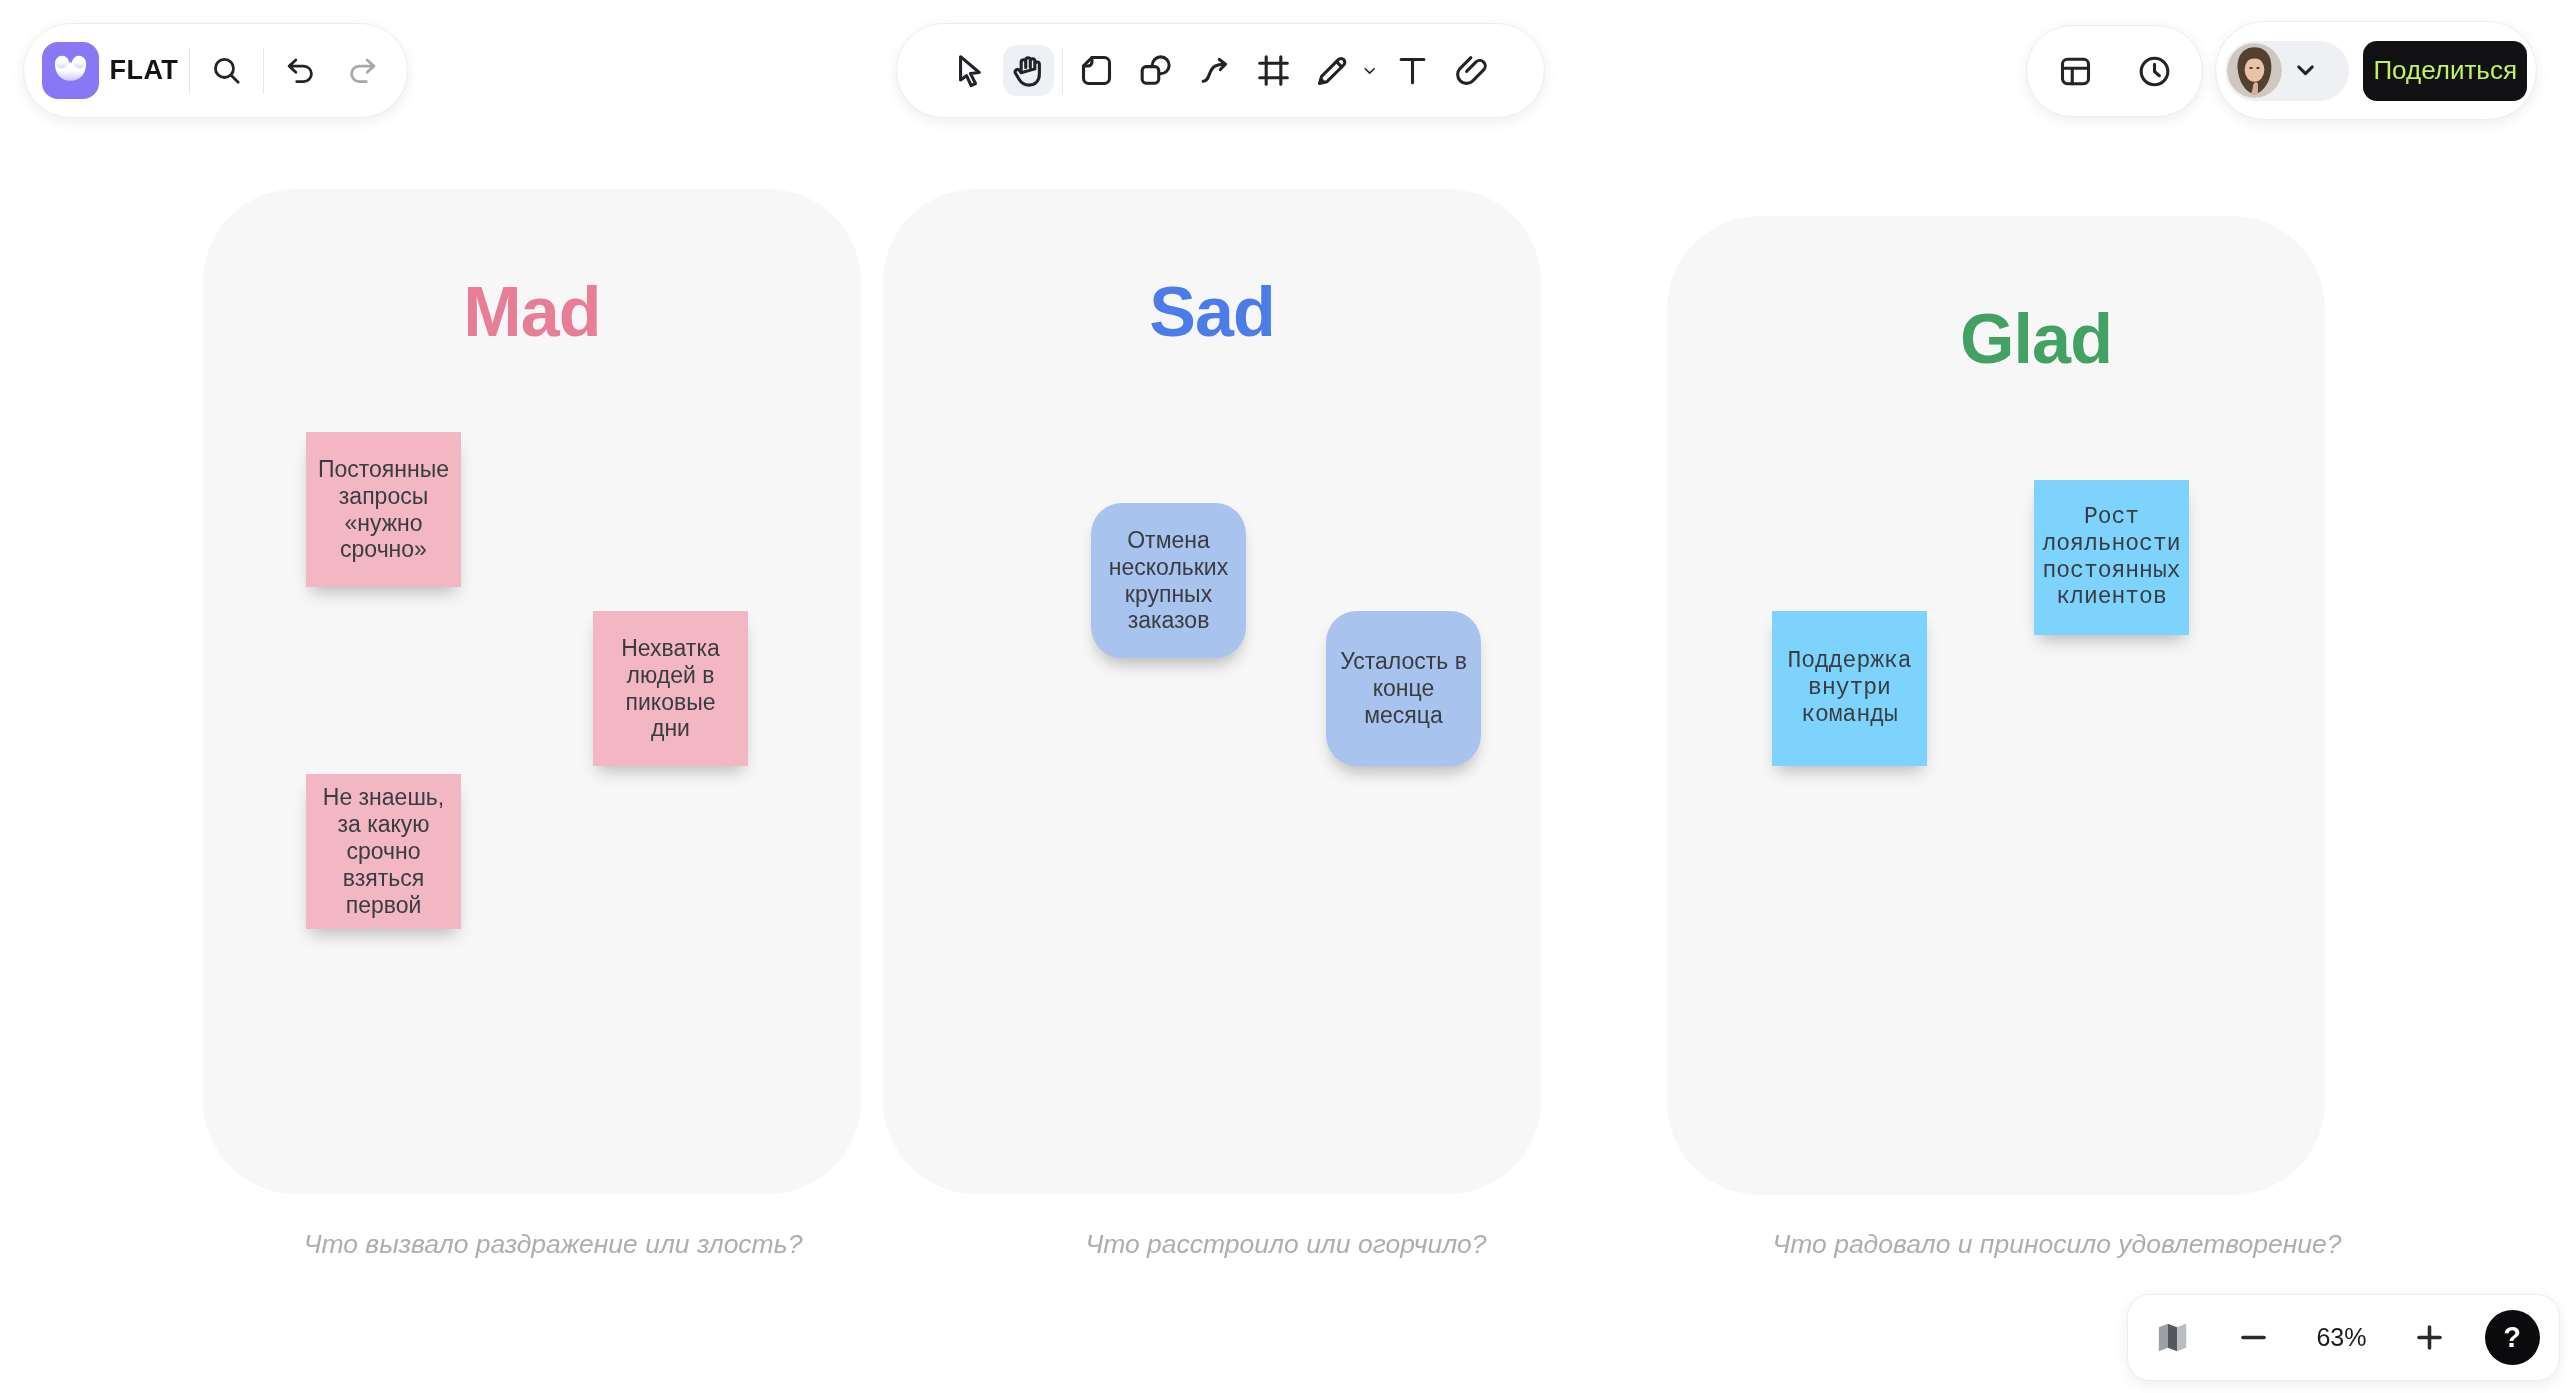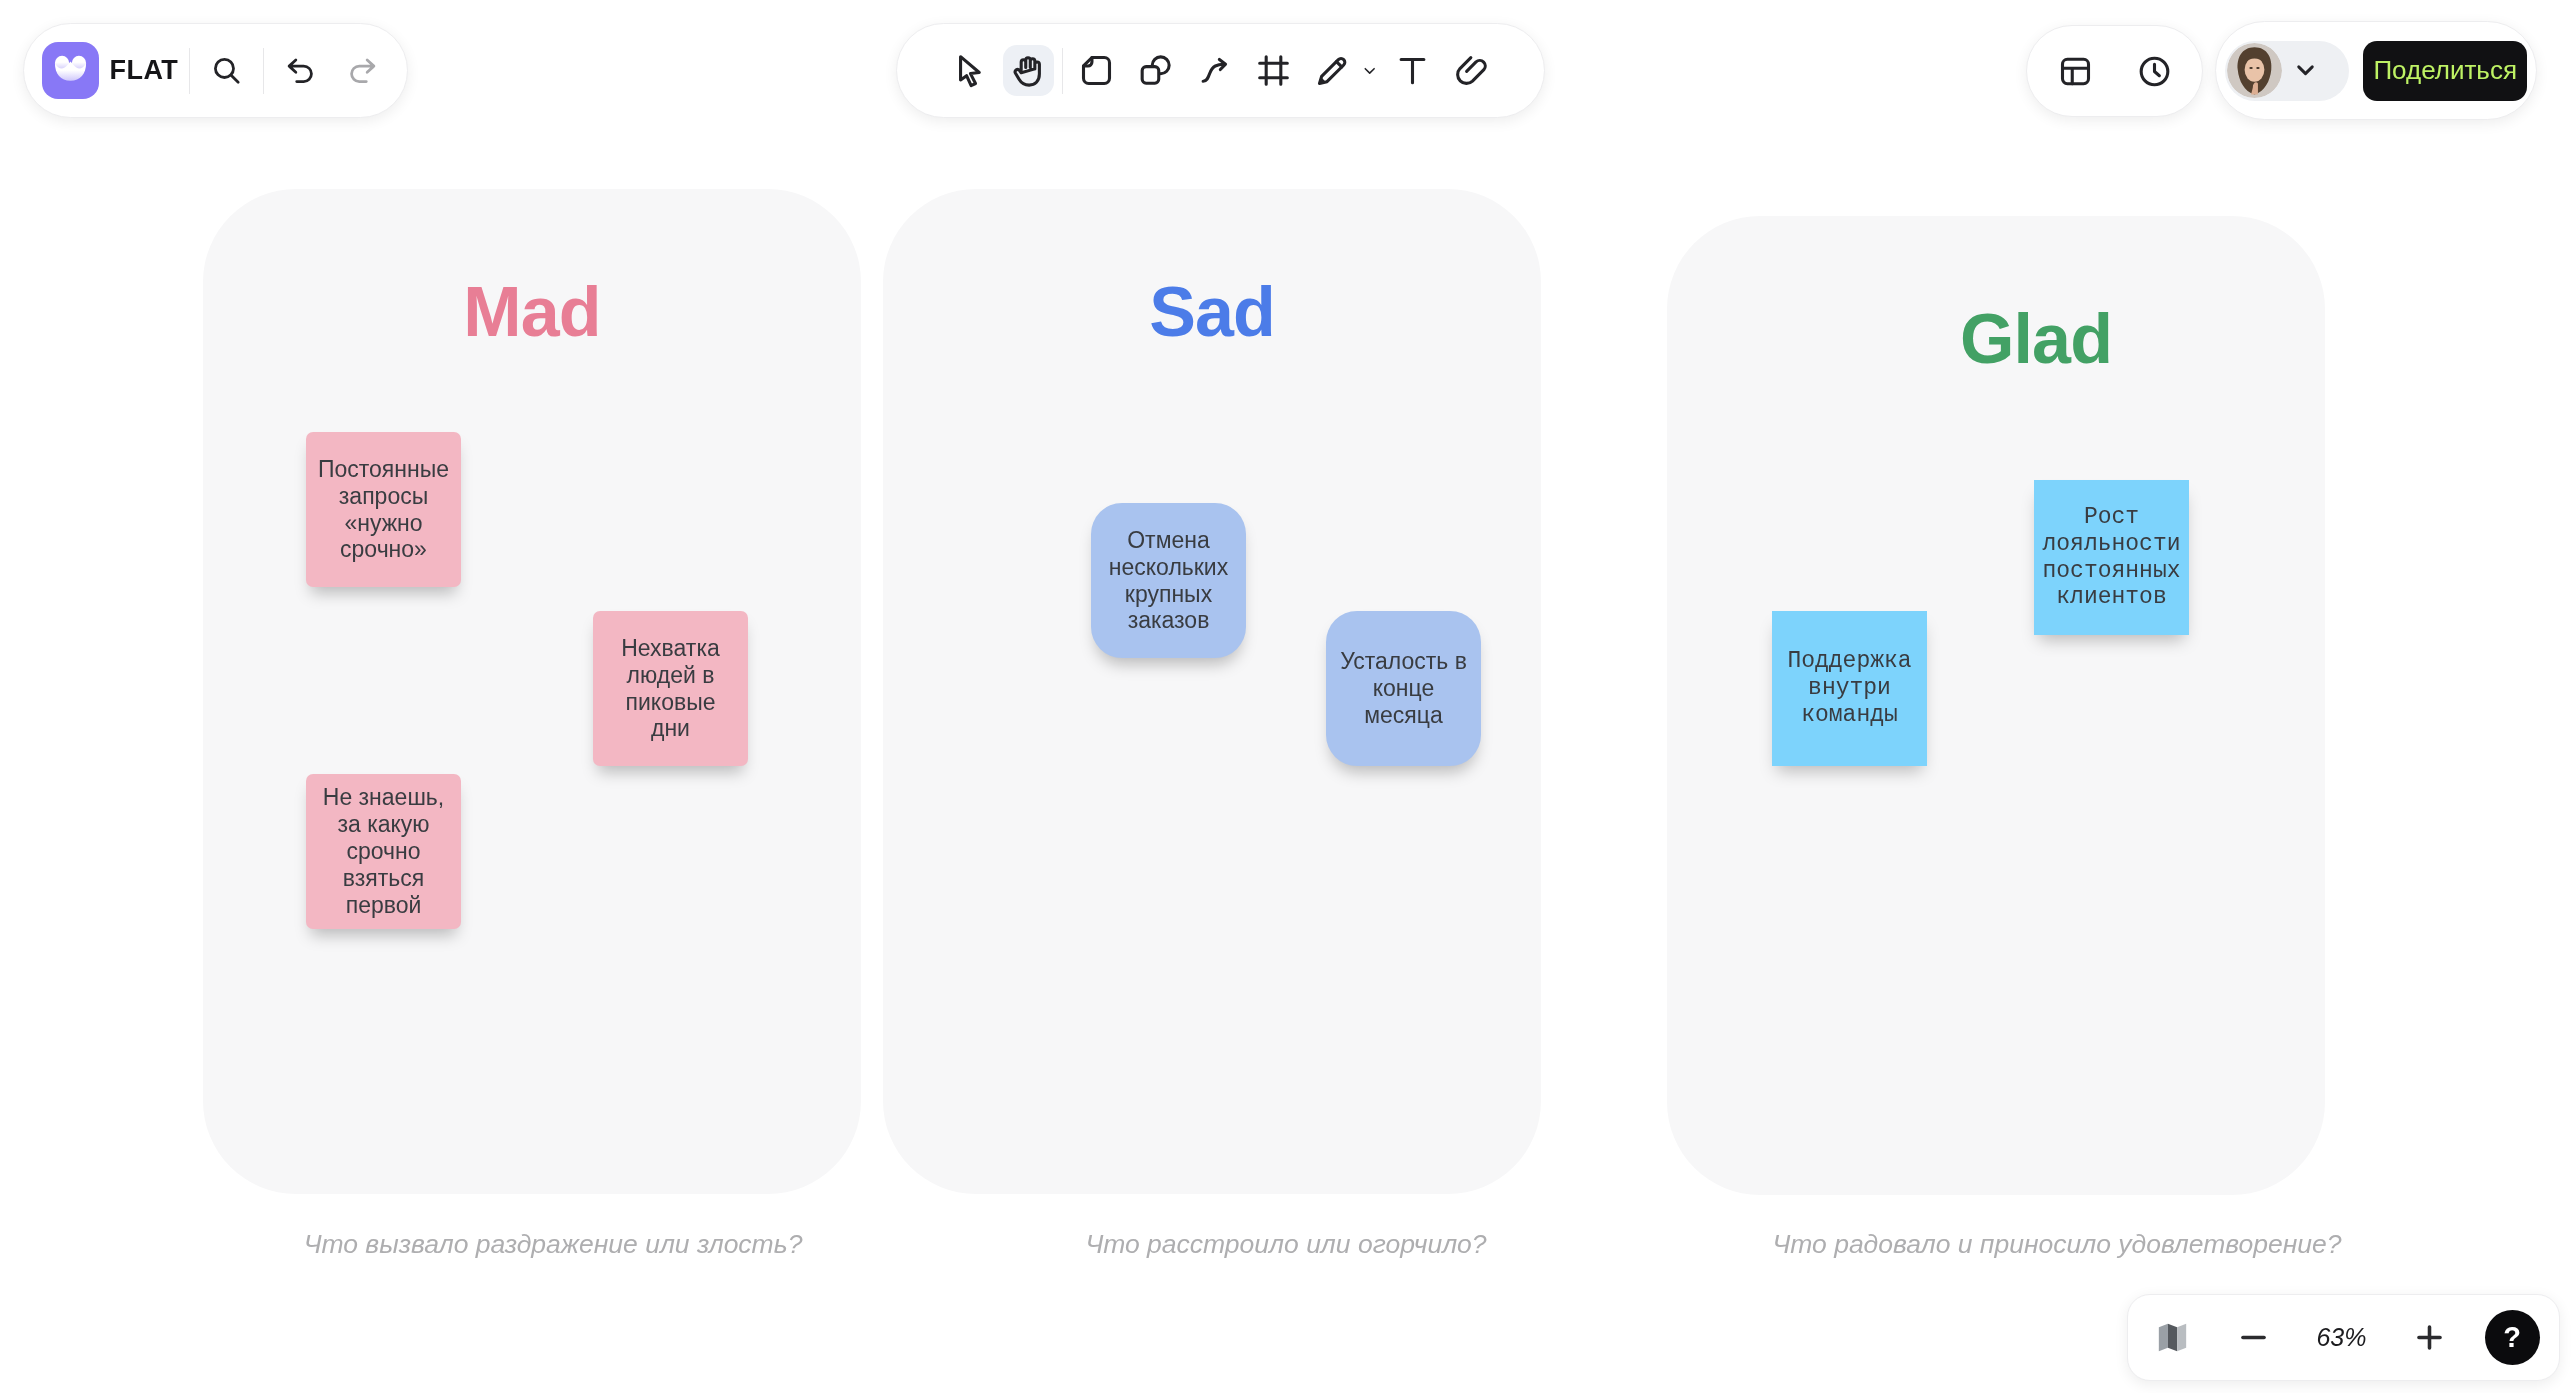--- a/index.html
+++ b/index.html
@@ -65,21 +65,21 @@
   #frame-mad  .frame-title{color:#e87e95;}
   #frame-sad  .frame-title{color:#4c7ce8;}
   #frame-glad .frame-title{color:#43a165;transform:translateX(40px);}
 
   .note{
     position:absolute;width:155px;height:155px;padding:10.6px;
     display:flex;align-items:center;justify-content:center;text-align:center;
     font-size:23px;line-height:1.17;color:#393c41;
     box-shadow:0 10.6px 16px -5.3px rgba(0,0,0,.25);
   }
-  .note.pink {background:#f3b7c3;border-radius:7px;}
+  .note.pink {background:#f3b7c3;}
   .note.blue {background:#a9c3ef;border-radius:31px;}
   .note.green{background:#7dd3fc;font-family:Liberation Mono, monospace;}
   #n-m1{left:306px;top:432px;}
   #n-m2{left:593px;top:611px;}
   #n-m3{left:306px;top:774px;}
   #n-s1{left:1091px;top:503px;}
   #n-s2{left:1326px;top:611px;}
   #n-g1{left:2034px;top:480px;}
   #n-g2{left:1772px;top:611px;}
 
@@ -87,21 +87,21 @@
     position:absolute;top:1229px;transform:translateX(-50%);
     font-size:26.5px;font-style:italic;color:#aeaeb0;white-space:nowrap;margin-left:21px;
   }
   #cap-mad {left:532px;}
   #cap-sad {left:1265px;}
   #cap-glad{left:2036px;}
 
   
   #pill-zoom{left:2127px;top:1294px;width:433px;height:87px;border-radius:23px;
     padding:0 19.4px;justify-content:space-between;}
-  .zoom-label{font-size:25px;color:#1c1c1f;min-width:65px;text-align:center;font-style:italic;}
+  .zoom-label{font-size:25px;color:#1c1c1f;min-width:65px;text-align:center;}
   .help-btn{
     width:55px;height:55px;border-radius:50%;background:#0b0b0d;color:#fff;border:none;
     font-size:29px;font-weight:700;display:flex;align-items:center;justify-content:center;
     font-family:"Liberation Sans",sans-serif;
   }
   .zoom-step svg{width:39px;height:39px;}
   .map-btn svg{width:41px;height:41px;}
 </style>
 </head>
 <body>

